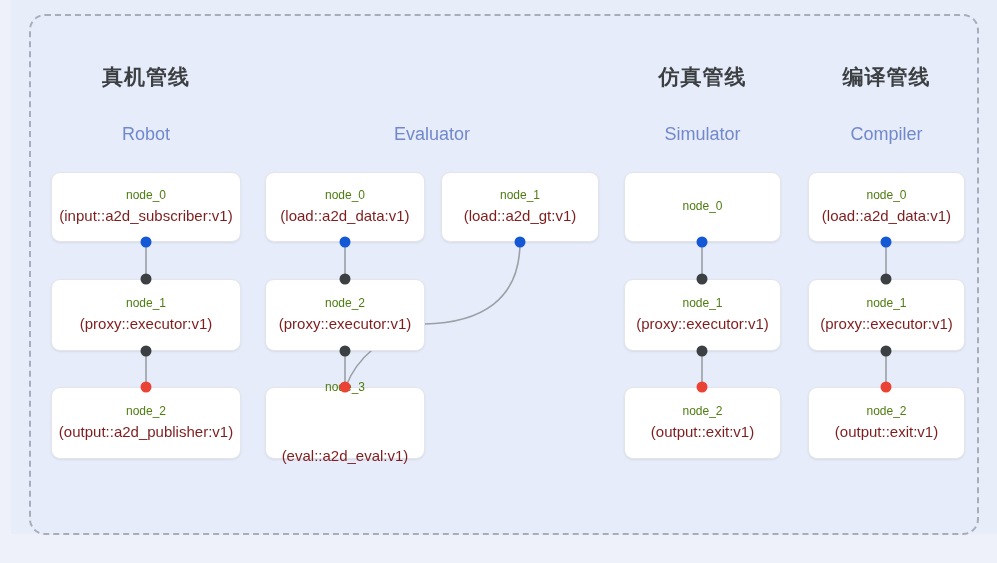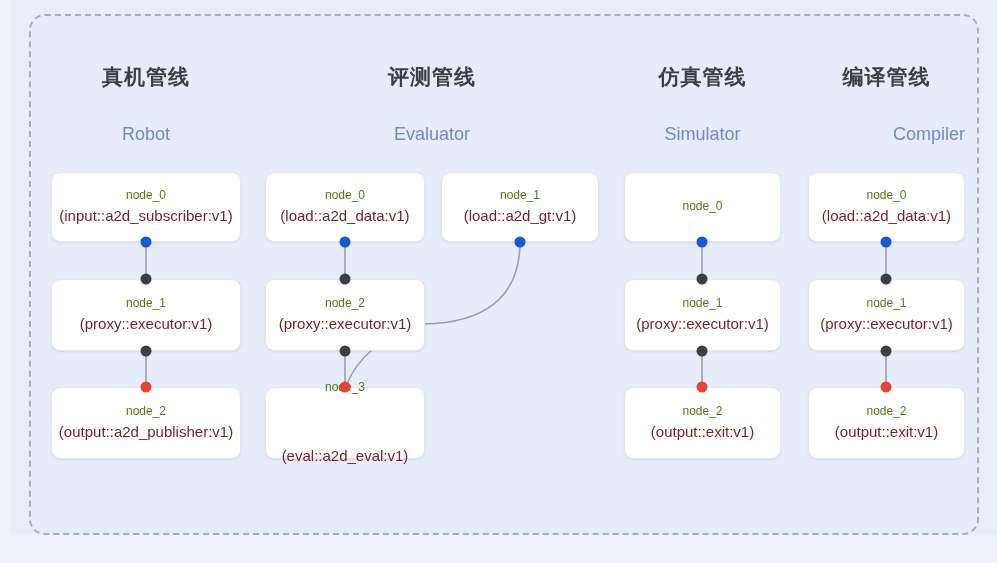--- a/index.html
+++ b/index.html
@@ -129,21 +129,20 @@
   </div>
   <div class="node" style="left:40px; top:387px; width:190px; height:72px;">
     <div class="nname">node_2</div>
     <div class="nsig">(output::a2d_publisher:v1)</div>
   </div>
   <span class="dot blue" style="left:135px; top:242px;"></span>
   <span class="dot black" style="left:135px; top:279px;"></span>
   <span class="dot black" style="left:135px; top:351px;"></span>
   <span class="dot red" style="left:135px; top:387px;"></span>
 
-  <div class="col-title" style="left:254px; top:63px; width:334px;">评测管线</div>
   <div class="col-sub" style="left:254px; top:124px; width:334px;">Evaluator</div>
 
   <div class="node" style="left:254px; top:172px; width:160px; height:70px;">
     <div class="nname">node_0</div>
     <div class="nsig">(load::a2d_data:v1)</div>
   </div>
   <div class="node" style="left:430px; top:172px; width:158px; height:70px;">
     <div class="nname">node_1</div>
     <div class="nsig">(load::a2d_gt:v1)</div>
   </div>
@@ -174,21 +173,21 @@
   <div class="node" style="left:613px; top:387px; width:157px; height:72px;">
     <div class="nname">node_2</div>
     <div class="nsig">(output::exit:v1)</div>
   </div>
   <span class="dot blue" style="left:691px; top:242px;"></span>
   <span class="dot black" style="left:691px; top:279px;"></span>
   <span class="dot black" style="left:691px; top:351px;"></span>
   <span class="dot red" style="left:691px; top:387px;"></span>
 
   <div class="col-title" style="left:797px; top:63px; width:157px;">编译管线</div>
-  <div class="col-sub" style="left:797px; top:124px; width:157px;text-align:right;">Compiler</div>
+  <div class="col-sub" style="left:797px; top:124px; width:157px;">Compiler</div>
 
   <div class="node" style="left:797px; top:172px; width:157px; height:70px;">
     <div class="nname">node_0</div>
     <div class="nsig">(load::a2d_data:v1)</div>
   </div>
   <div class="node" style="left:797px; top:279px; width:157px; height:72px;">
     <div class="nname">node_1</div>
     <div class="nsig">(proxy::executor:v1)</div>
   </div>
   <div class="node" style="left:797px; top:387px; width:157px; height:72px;">

